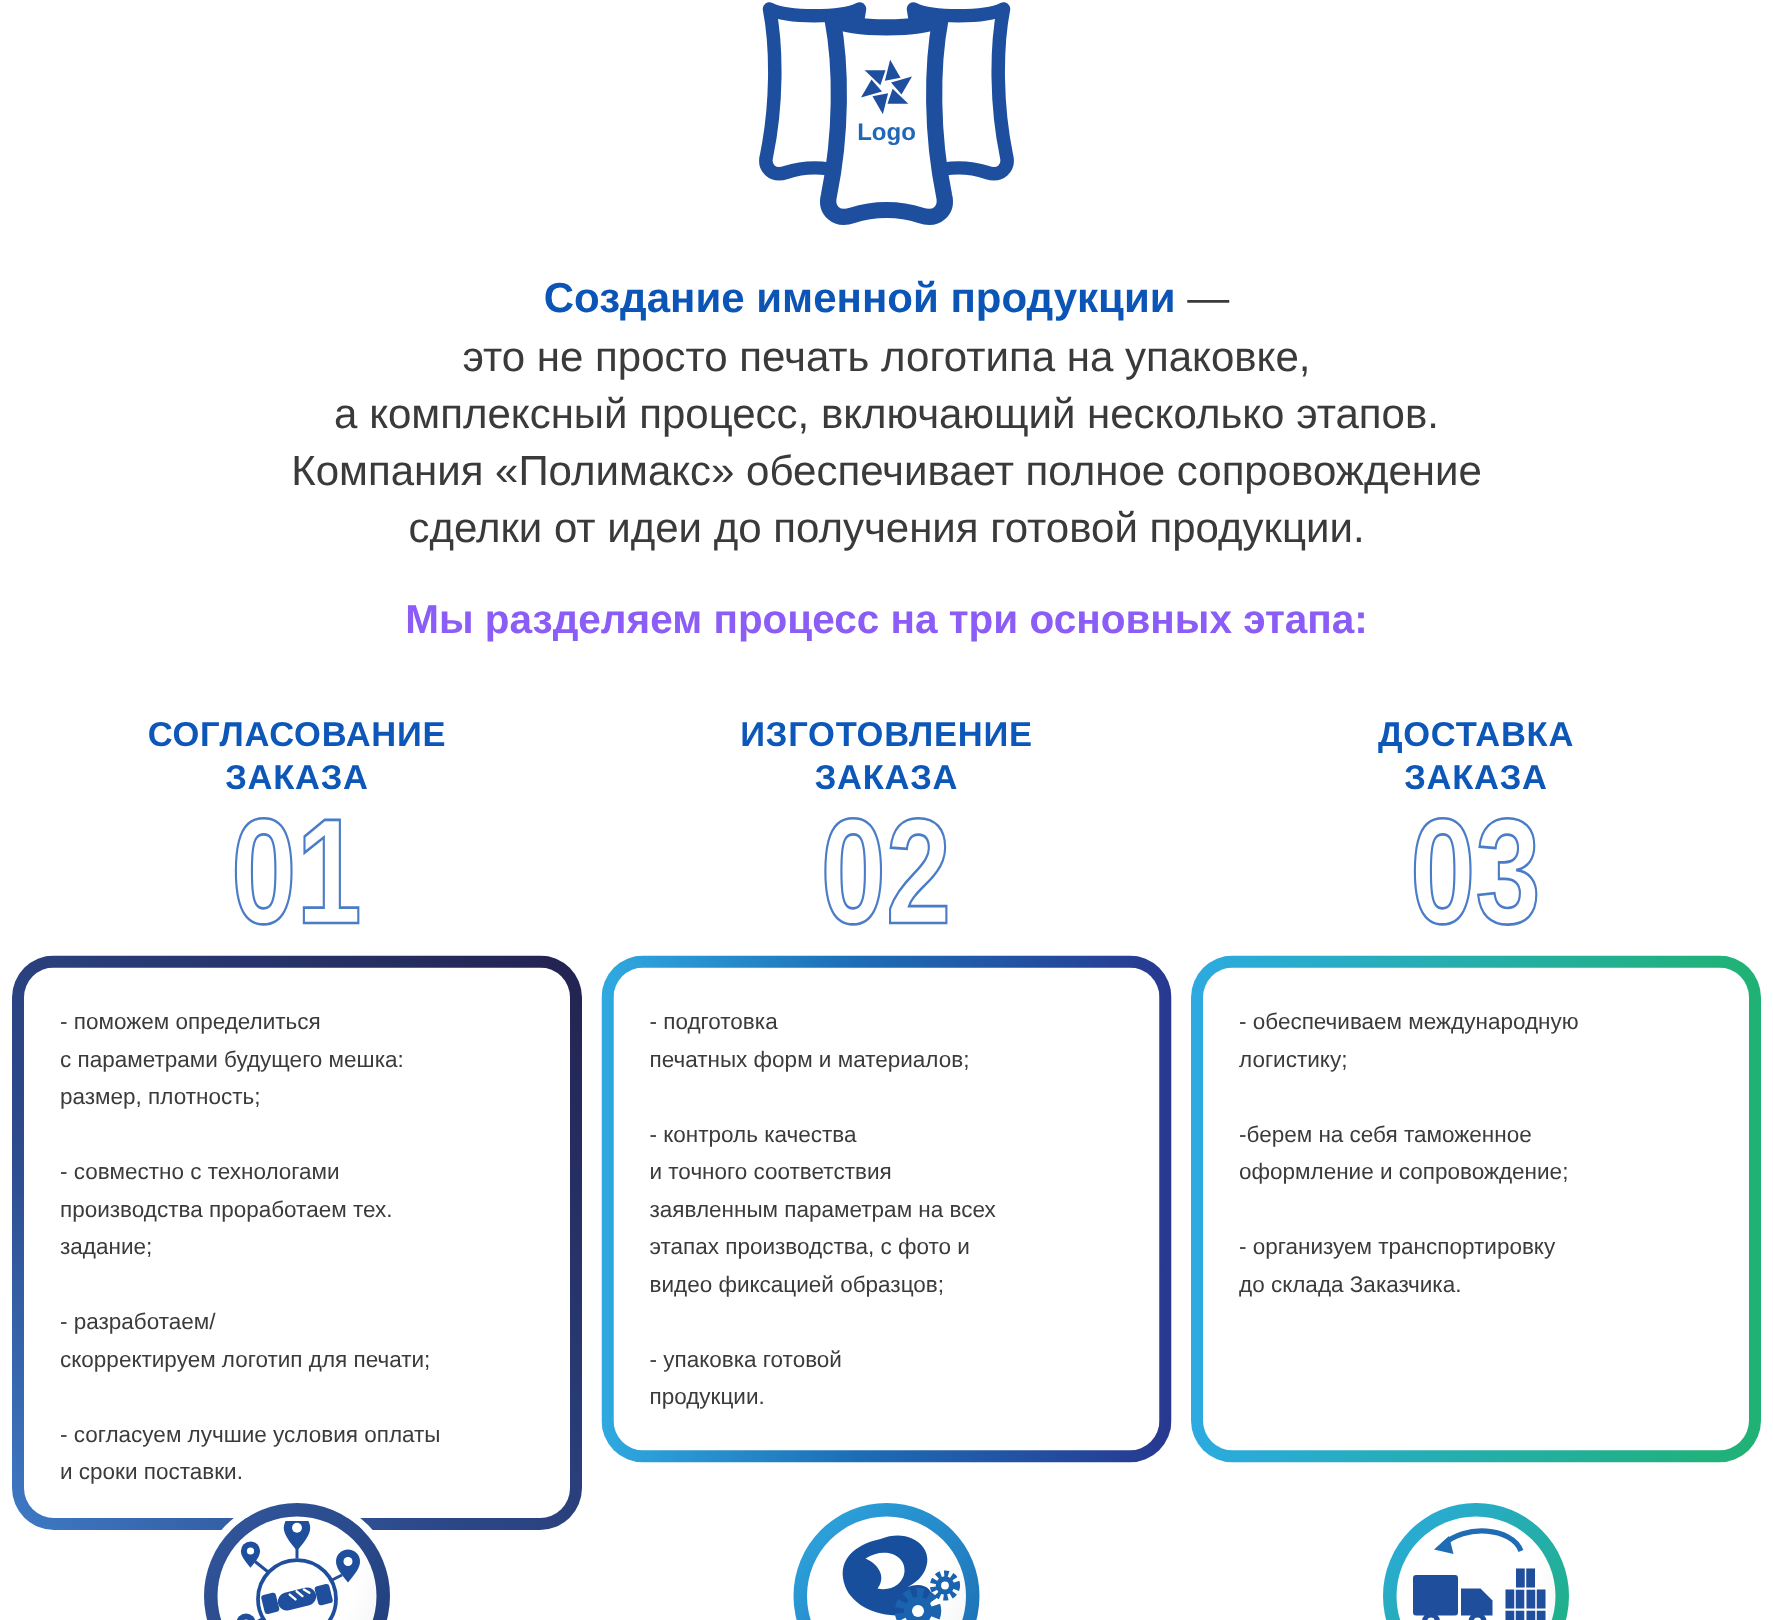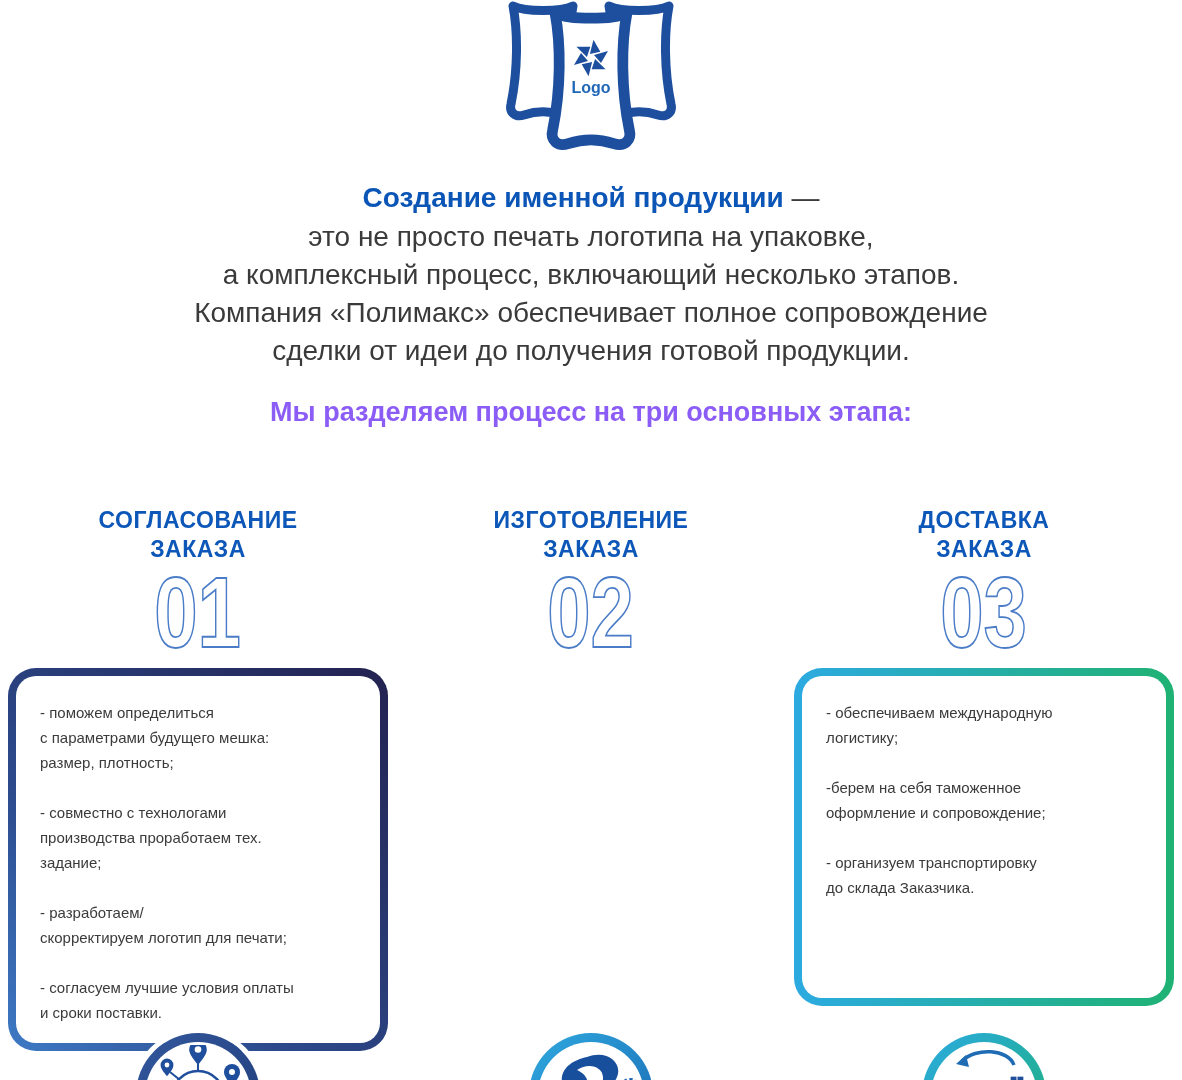--- a/index.html
+++ b/index.html
@@ -10,21 +10,21 @@
   }
   .logo-wrap { width:220px; margin:0 auto; }
   .intro { text-align:center; font-size:28px; line-height:38px; margin-top:14px; color:#3a3a3a; }
   .intro-title-line { font-size:28px; line-height:40px; }
   .intro-title { font-weight:bold; color:#0b55b6; }
   .intro-dash { color:#3a3a3a; }
   .subheading {
     text-align:center; font-weight:bold; color:#8b5cf6;
     font-size:27px; margin-top:24px; line-height:36px;
   }
-  .stages { display:flex; gap:13px; padding:0 8px; margin-top:76px; }
+  .stages { display:flex; gap:13px; padding:0 8px; margin-top:44px; }
   .stage { flex:1; position:relative; display:flex; flex-direction:column; align-items:center; }
   .stage-title {
     text-align:center; color:#0d57b8; font-weight:bold;
     font-size:23px; line-height:29px; letter-spacing:0.5px; height:58px;
   }
   .stage-number {
     font-size:100px; font-weight:bold; line-height:84px; height:84px;
     color:transparent; -webkit-text-stroke:1.8px #4a7cc7;
     transform:scaleX(0.78); margin-top:6px;
   }
@@ -167,20 +167,31 @@
       </div>
     </div>
   </div>
 
   <div class="stage s2">
     <div class="stage-title">
       <div>ИЗГОТОВЛЕНИЕ</div>
       <div>ЗАКАЗА</div>
     </div>
     <div class="stage-number">02</div>
+    <div class="stage-box">
+      <p>- подготовка
+печатных форм и материалов;</p>
+      <p>- контроль качества
+и точного соответствия
+заявленным параметрам на всех
+этапах производства, с фото и
+видео фиксацией образцов;</p>
+      <p>- упаковка готовой
+продукции.</p>
+    </div>
     <div class="stage-circle">
       <div class="stage-circle-inner">
         <svg width="100" height="100" viewBox="-50 -50 100 100">
           <path d="M -4,-38 C 16,-46 32,-32 26,-18 C 24,-13 20,-9 14,-6 C 24,-10 32,-5 30,3 C 28,10 18,14 6,13 C -12,12 -27,3 -29,-12 C -31,-27 -18,-35 -4,-38 Z" fill="#174f9c"></path>
           <path d="M -14,-25 C -2,-33 13,-28 12,-16 C 11,-8 3,-3 -6,-5 C -1,-11 -3,-20 -14,-25 Z" fill="#ffffff"></path>
           <g transform="translate(21,10)">
             <circle r="12" fill="none" stroke="#1a63ae" stroke-width="7" stroke-dasharray="4.5 3.4"></circle>
             <circle r="9.5" fill="#1a63ae"></circle>
             <circle r="4" fill="#ffffff"></circle>
           </g>

